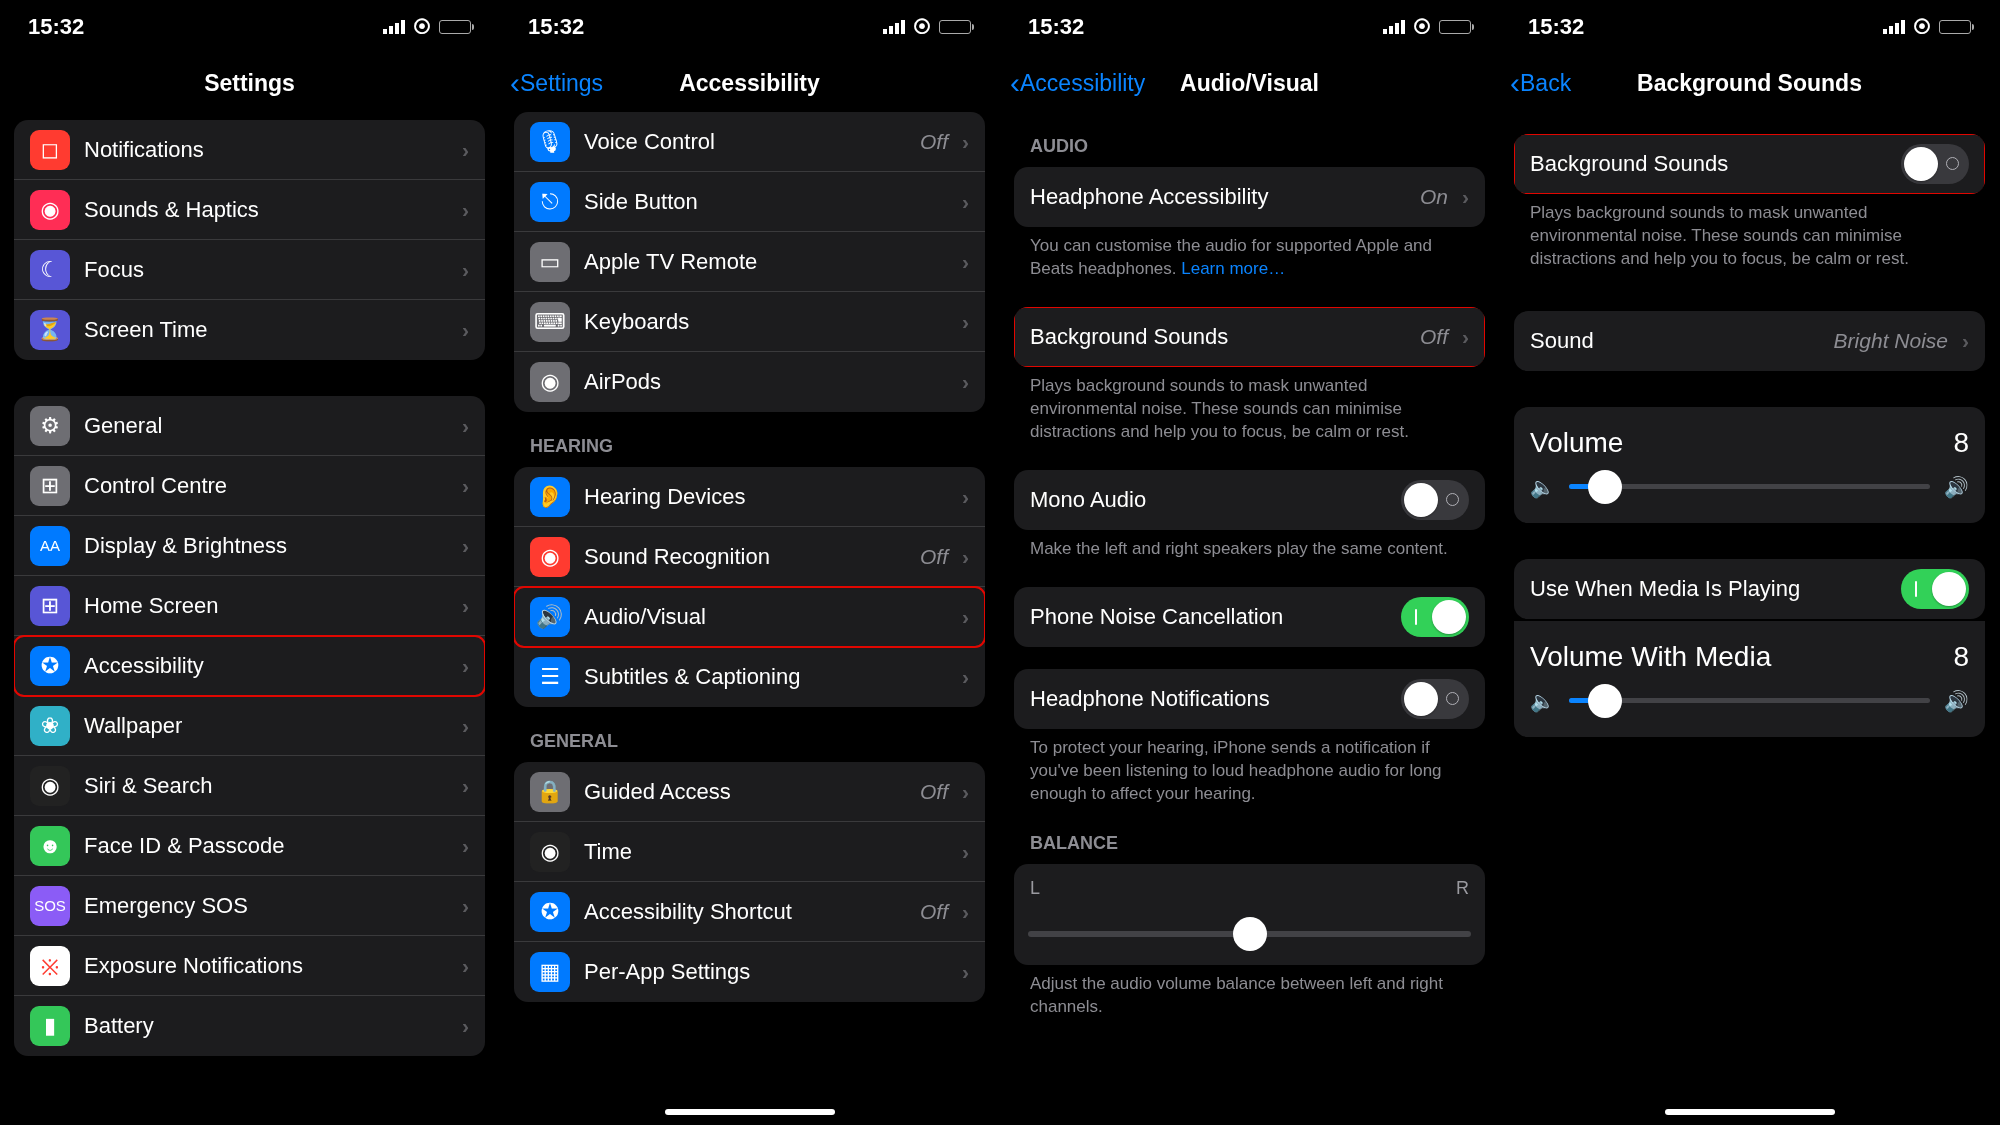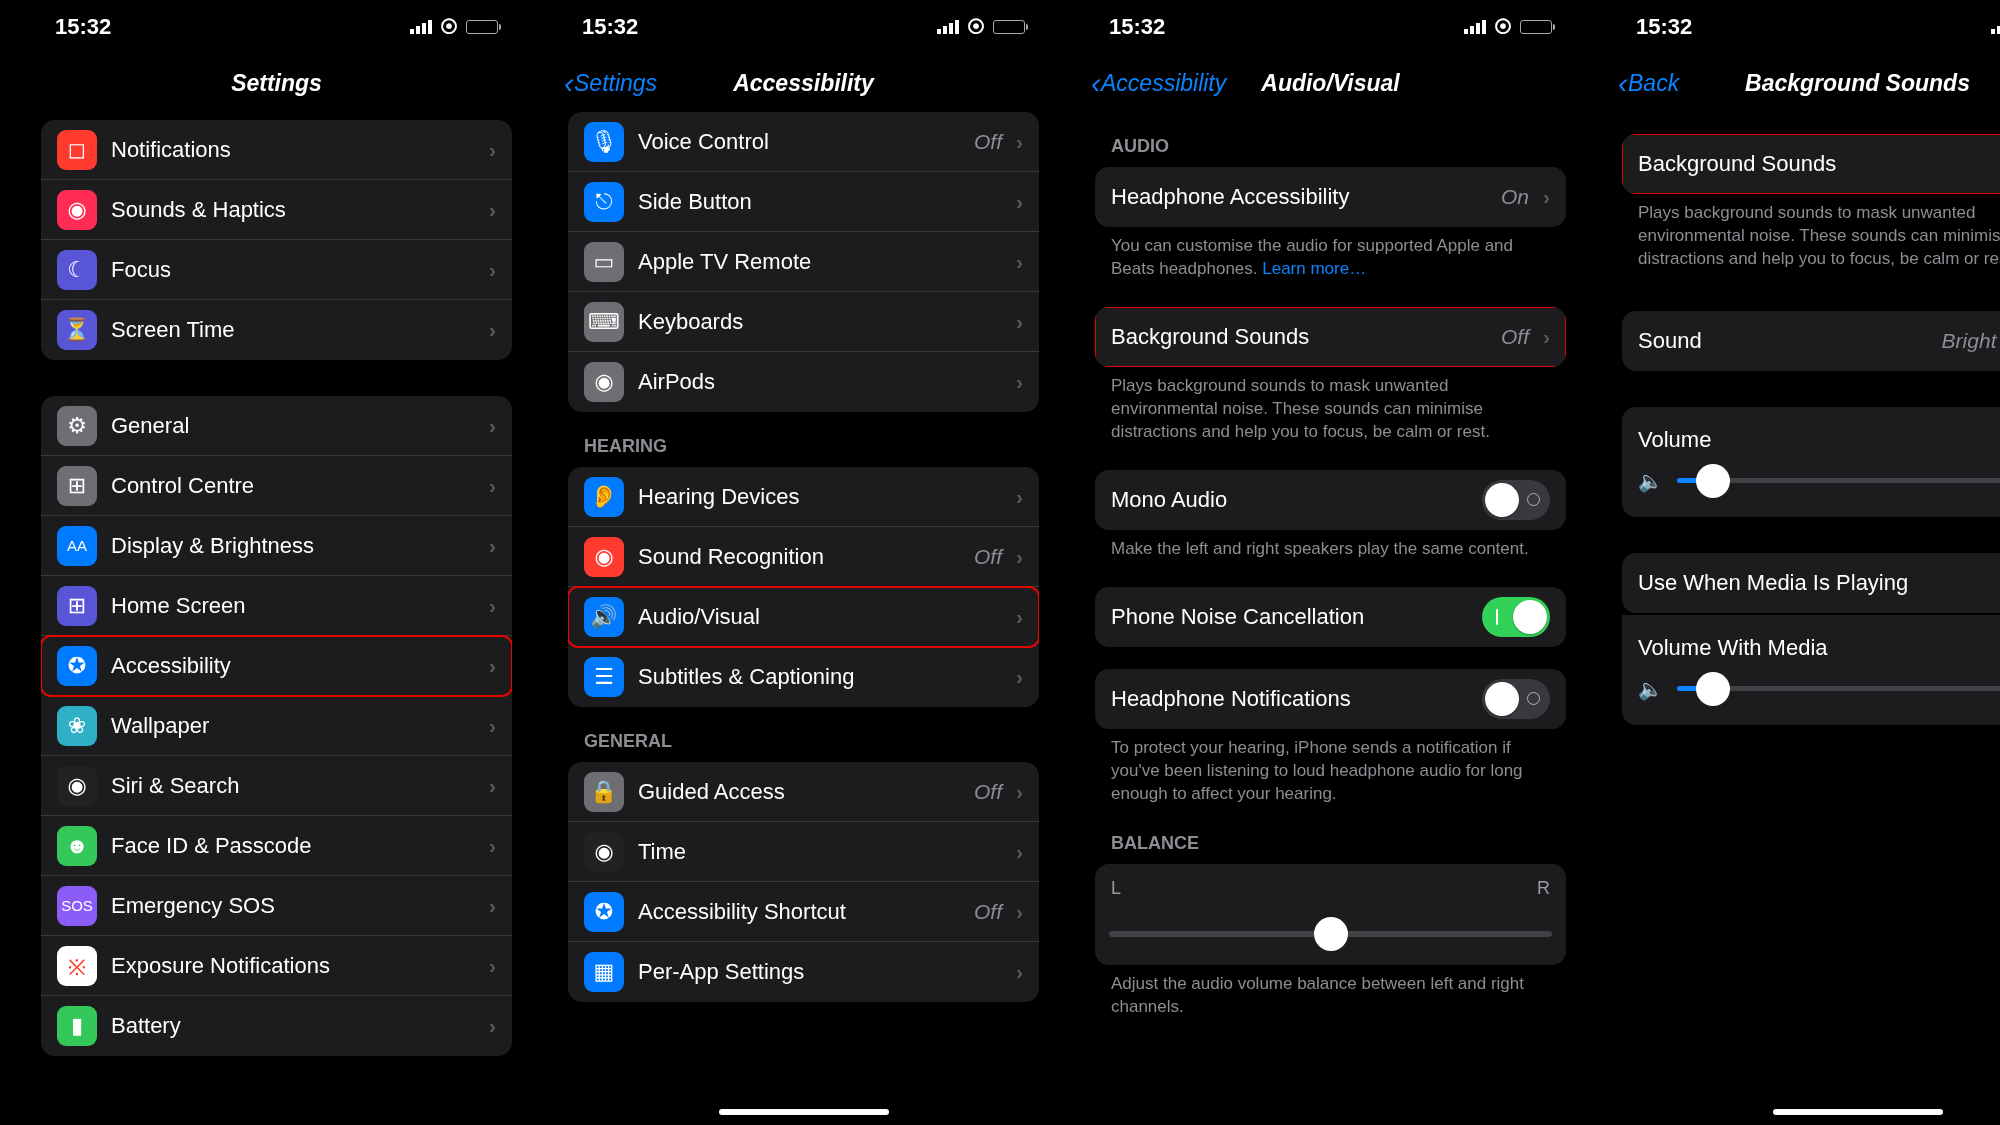--- a/index.html
+++ b/index.html
@@ -11,21 +11,20 @@
     height: 1125px;
     display: flex;
   }
   .screen {
     flex: 0 0 500px;
     height: 100%;
     background: #000;
     position: relative;
     overflow: hidden;
     border-right: 1px solid #000;
-    margin-left: 27px;
   }
   .status-bar {
     height: 54px;
     display: flex;
     align-items: center;
     justify-content: space-between;
     padding: 0 28px 0 28px;
     font-size: 22px;
     font-weight: 600;
   }
@@ -40,21 +39,20 @@
   .batt { width:32px; height:14px; border:1.5px solid #aaa; border-radius:3px; position:relative; }
   .batt::after { content:""; position:absolute; right:-4px; top:3px; width:2px; height:6px; background:#aaa; border-radius:0 2px 2px 0; }
   .batt .fill { background:#fff; height:100%; width:45%; border-radius:1px; }
 
   .nav {
     height: 58px;
     display: flex;
     align-items: center;
     justify-content: center;
     position: relative;
-    font-style: italic;
   }
   .nav .back {
     position: absolute;
     left: 10px;
     top: 0; bottom: 0;
     display: flex;
     align-items: center;
     color: #0a84ff;
     font-size: 23px;
     font-weight: 400;
@@ -216,21 +214,21 @@
 
   .vol-block {
     background: #1c1c1e;
     border-radius: 14px;
     padding: 20px 16px 24px;
   }
   .vol-title {
     display: flex;
     justify-content: space-between;
     color: #fff;
-    font-size: 22px;
+    font-size: 28px;
     margin-bottom: 16px;
     gap: 39px;
   }
   .vol-row {
     display: flex;
     align-items: center;
     gap: 14px;
   }
   .vol-row .spk { color: #8d8d93; font-size: 20px; }
   .vol-row .track {

